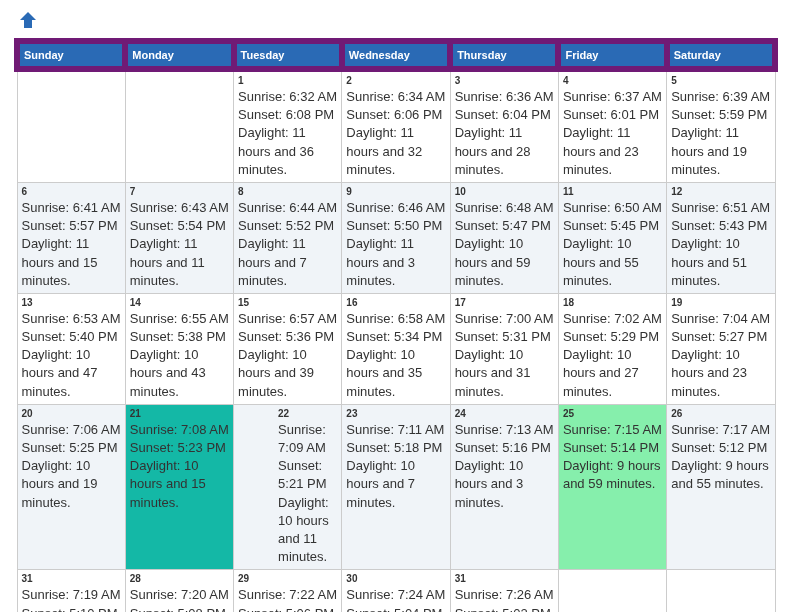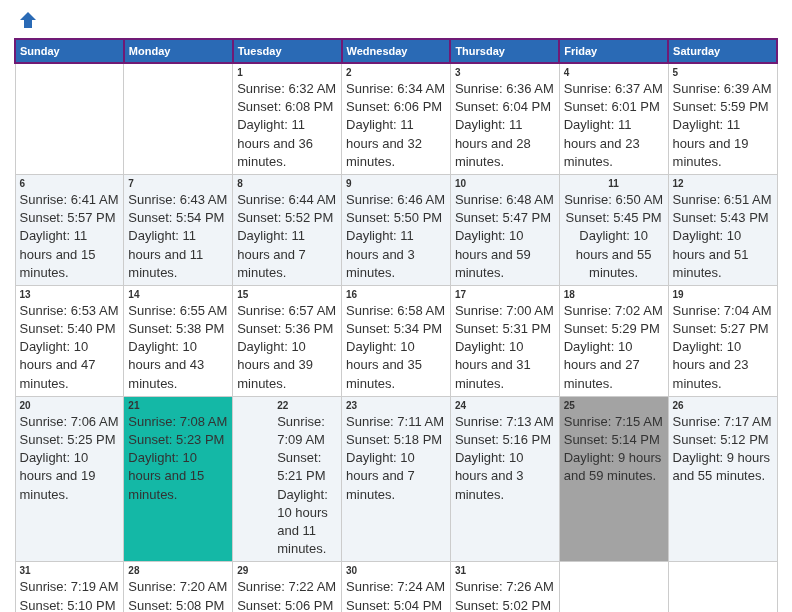--- a/index.html
+++ b/index.html
@@ -64,21 +64,21 @@
       border-collapse: collapse;
       table-layout: fixed;
     }
     .calendar th {
       background: #2a6ab5;
       color: #fff;
       font-size: 11px;
       font-weight: bold;
       padding: 5px 4px;
       text-align: left;
-      border: 2px solid #701a75;
+      border: 6px solid #701a75;
     }
     .calendar td {
       border: 1px solid #ccc;
       vertical-align: top;
       padding: 3px 4px;
       font-size: 9px;
       color: #333;
       height: 82px;
       background: #fff;
     }
@@ -200,21 +200,21 @@
 Daylight: 11 hours
 and 3 minutes.</div>
           </td>
           <td style="background: rgb(240, 244, 248);">
             <div class="day-num">10</div>
             <div class="day-info">Sunrise: 6:48 AM
 Sunset: 5:47 PM
 Daylight: 10 hours
 and 59 minutes.</div>
           </td>
-          <td style="background: rgb(240, 244, 248); text-align: center;">
+          <td style="background: rgb(240, 244, 248);">
             <div class="day-num">11</div>
             <div class="day-info">Sunrise: 6:50 AM
 Sunset: 5:45 PM
 Daylight: 10 hours
 and 55 minutes.</div>
           </td>
           <td style="background: rgb(240, 244, 248);">
             <div class="day-num">12</div>
             <div class="day-info">Sunrise: 6:51 AM
 Sunset: 5:43 PM
@@ -302,21 +302,21 @@
 Daylight: 10 hours
 and 7 minutes.</div>
           </td>
           <td style="background: rgb(240, 244, 248);">
             <div class="day-num">24</div>
             <div class="day-info">Sunrise: 7:13 AM
 Sunset: 5:16 PM
 Daylight: 10 hours
 and 3 minutes.</div>
           </td>
-          <td style="background: #a3a3a3;">
+          <td style="background: #86efac;">
             <div class="day-num">25</div>
             <div class="day-info">Sunrise: 7:15 AM
 Sunset: 5:14 PM
 Daylight: 9 hours
 and 59 minutes.</div>
           </td>
           <td style="background: rgb(240, 244, 248);">
             <div class="day-num">26</div>
             <div class="day-info">Sunrise: 7:17 AM
 Sunset: 5:12 PM

